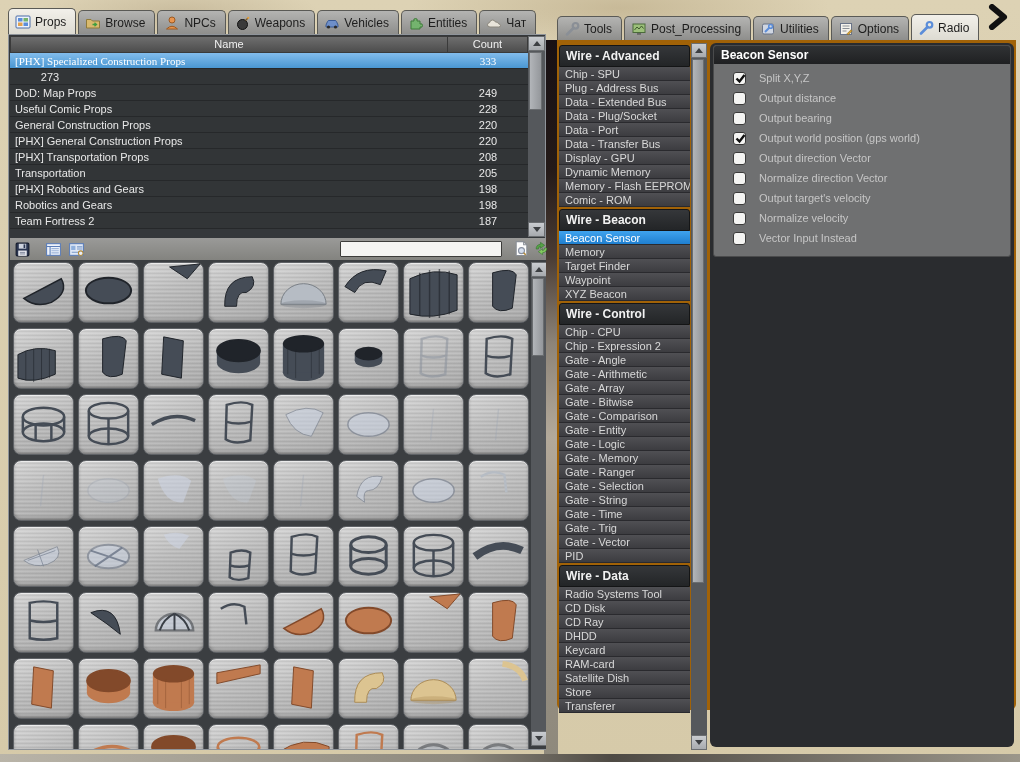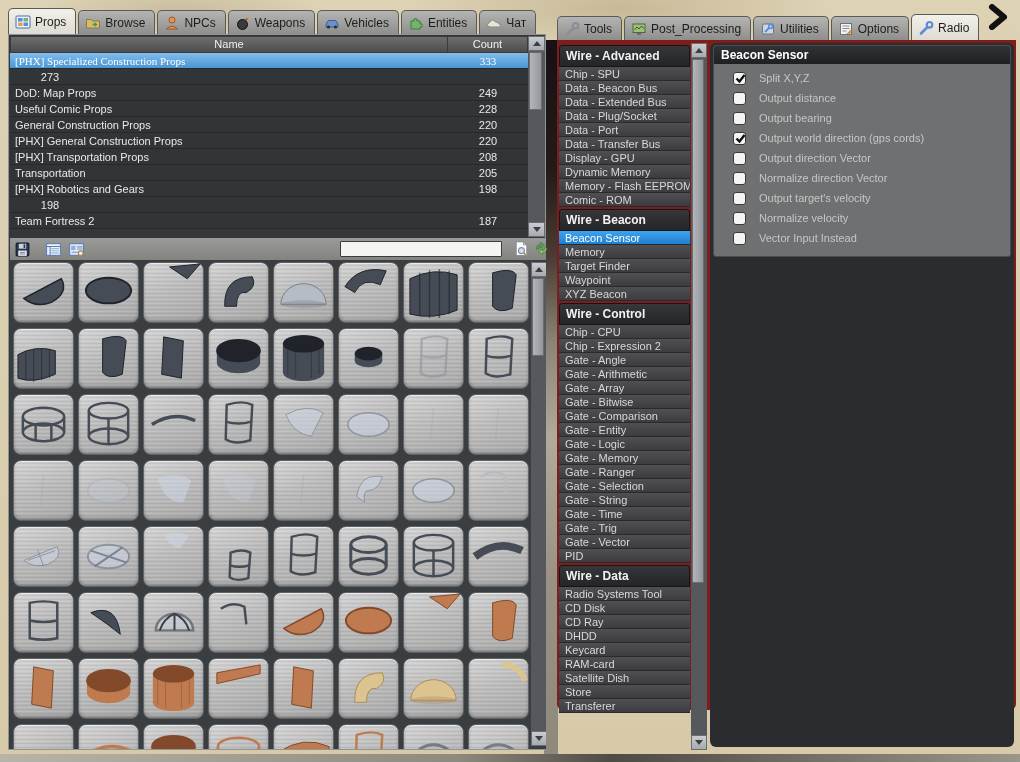--- a/index.html
+++ b/index.html
@@ -104,21 +104,21 @@
       linear-gradient(160deg,#d6d6d6 0%,#bdbdbd 45%,#a8a8a8 100%);
     border:1px solid #5f6266;
     box-shadow:inset 0 1px 0 rgba(255,255,255,.55), inset 0 -2px 3px rgba(0,0,0,.25);
     cursor:pointer;
   }
   .tile svg { width:100%; height:100%; display:block; }
 
   
   #right-panel { left:557px; top:14px; width:459px; height:748px; }
   #right-body { position:absolute; left:0; top:26px; width:459px; height:670px;
-    background:#7f1d1d; border-radius:0 0 6px 6px; z-index:2; }
+    background:#a16207; border-radius:0 0 6px 6px; z-index:2; }
 
   
   #wire-list { position:absolute; left:2px; top:3px; width:131px; height:707px; overflow:hidden; }
   .wire-header {
     background:linear-gradient(180deg,#35373a,#232527);
     border:1px solid #141516; border-radius:3px 3px 0 0;
     color:#f2f2f2; font-weight:bold; font-size:12px;
     padding:3px 0 3px 6px; margin-top:2px;
   }
   .wire-item {
@@ -247,20 +247,21 @@
           </div>
           <div class="trow">
             <div class="tname">Transportation</div>
             <div class="tcount">205</div>
           </div>
           <div class="trow">
             <div class="tname">[PHX] Robotics and Gears</div>
             <div class="tcount">198</div>
           </div>
           <div class="trow">
+            <div class="tname">Robotics and Gears</div>
             <div class="tcount">198</div>
           </div>
           <div class="trow">
             <div class="tname">Team Fortress 2</div>
             <div class="tcount">187</div>
           </div>
         </div>
     </div>
 
     <div class="sb" style="left:519px; top:1px; width:17px; height:201px;">
@@ -755,21 +756,21 @@
             <circle cx="11.5" cy="4.8" r="2.8" fill="none" stroke="#5b8dd9" stroke-width="2.2"></circle>
           </svg></span>
         <span>Radio</span>
       </div>
     </div>
   <div id="right-body">
 
     <div id="wire-list">
         <div class="wire-header">Wire - Advanced</div>
         <div class="wire-item">Chip - SPU</div>
-        <div class="wire-item">Data - Beacon Bus</div>
+        <div class="wire-item">Plug - Address Bus</div>
         <div class="wire-item">Data - Extended Bus</div>
         <div class="wire-item">Data - Plug/Socket</div>
         <div class="wire-item">Data - Port</div>
         <div class="wire-item">Data - Transfer Bus</div>
         <div class="wire-item">Display - GPU</div>
         <div class="wire-item">Dynamic Memory</div>
         <div class="wire-item">Memory - Flash EEPROM</div>
         <div class="wire-item">Comic - ROM</div>
         <div class="wire-header">Wire - Beacon</div>
         <div class="wire-item selected">Beacon Sensor</div>
@@ -836,21 +837,21 @@
             <div class="opt-row">
               <div class="cbox"></div>
               <div class="opt-label">Output bearing</div>
             </div>
             <div class="opt-row">
               <div class="cbox">
                 <svg viewBox="0 0 13 13">
                   <path d="M2.5 6.5 L5.5 9.5 L10.5 3" fill="none" stroke="#111" stroke-width="2.4"></path>
                 </svg>
               </div>
-              <div class="opt-label">Output world direction (gps cords)</div>
+              <div class="opt-label">Output world position (gps world)</div>
             </div>
             <div class="opt-row">
               <div class="cbox"></div>
               <div class="opt-label">Output direction Vector</div>
             </div>
             <div class="opt-row">
               <div class="cbox"></div>
               <div class="opt-label">Normalize direction Vector</div>
             </div>
             <div class="opt-row">

